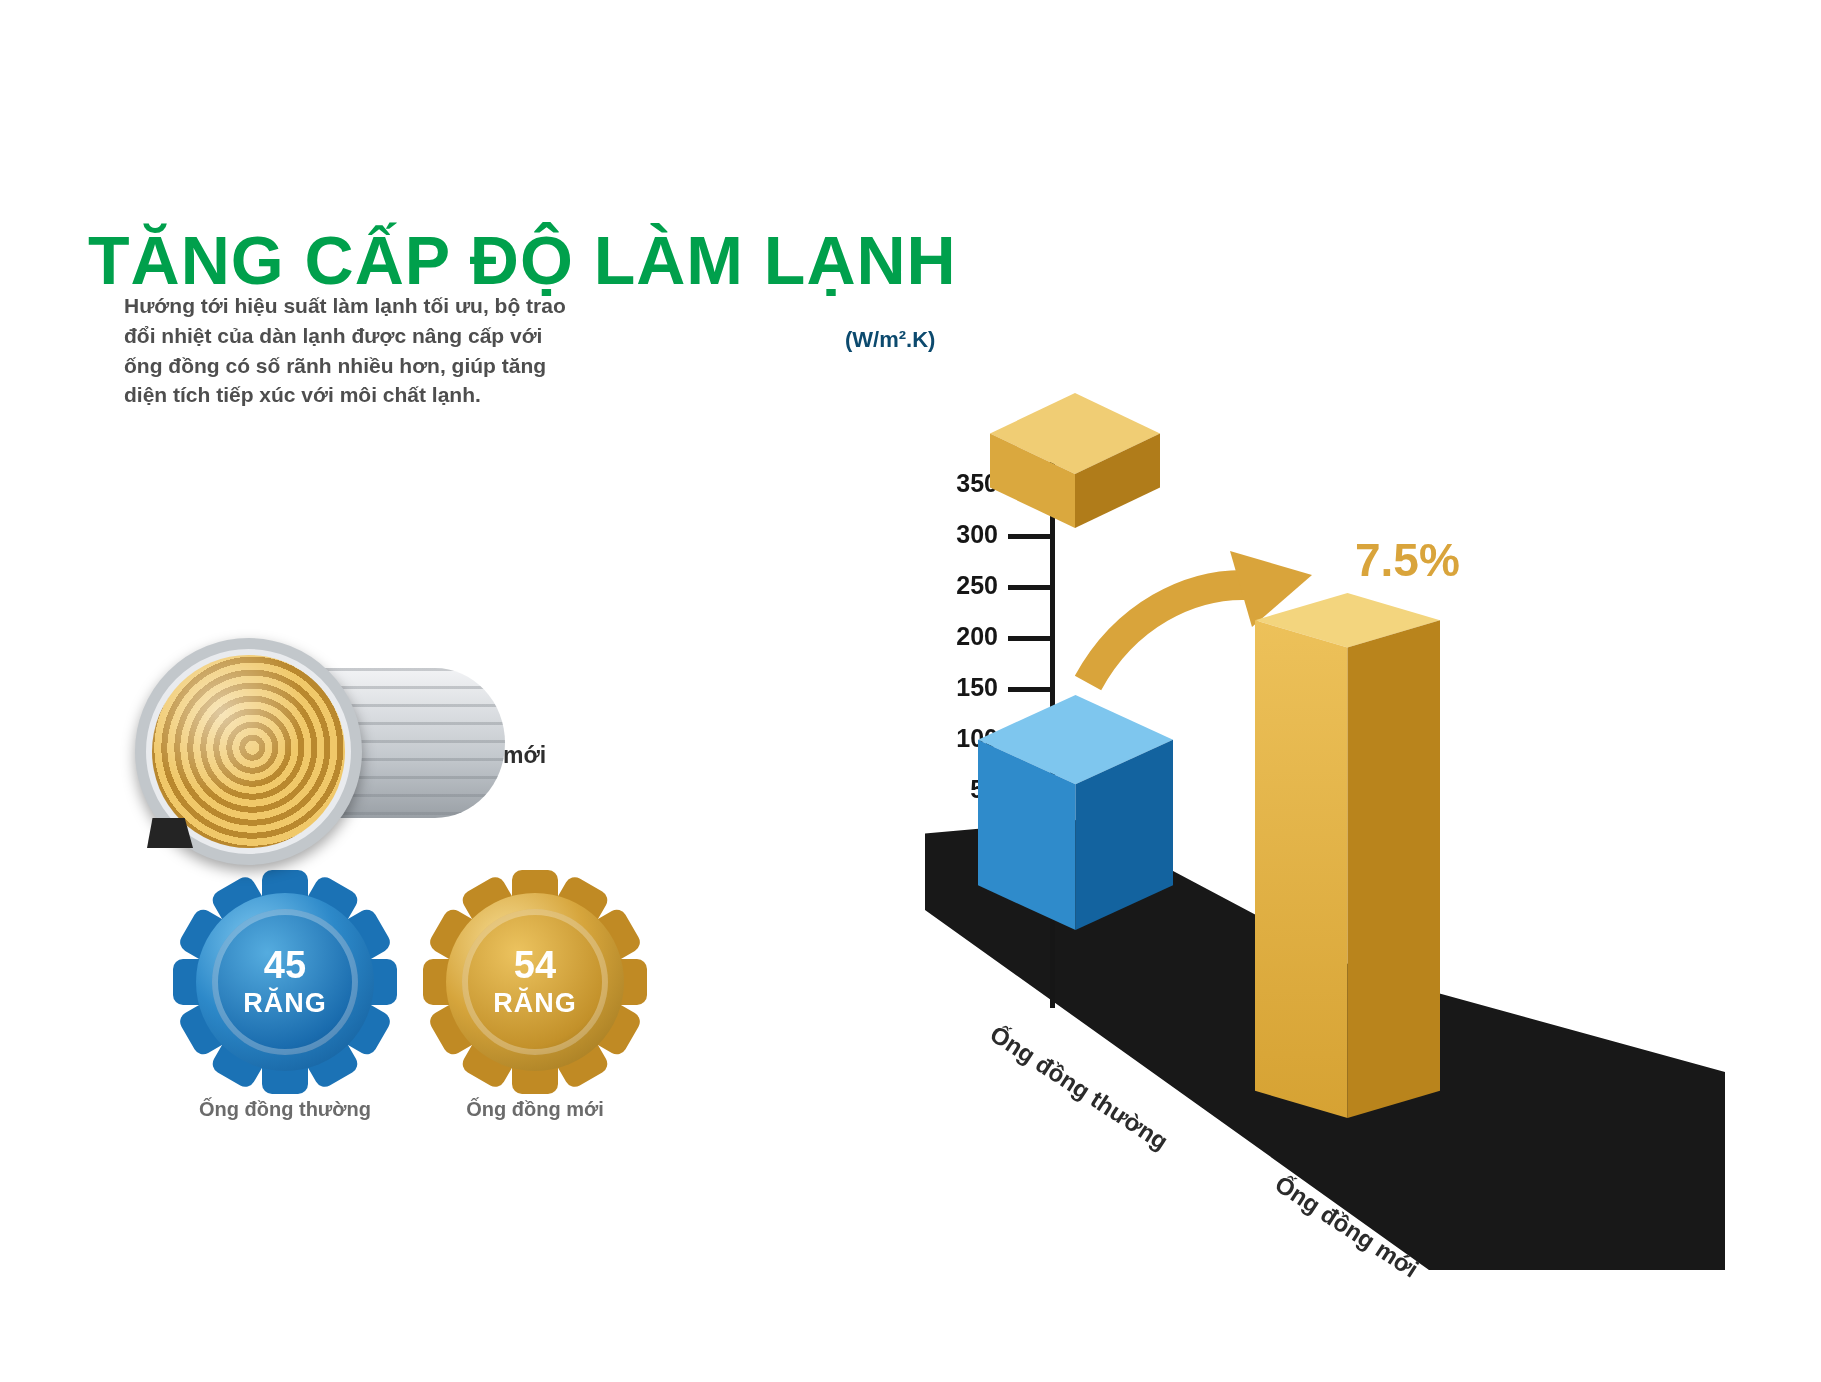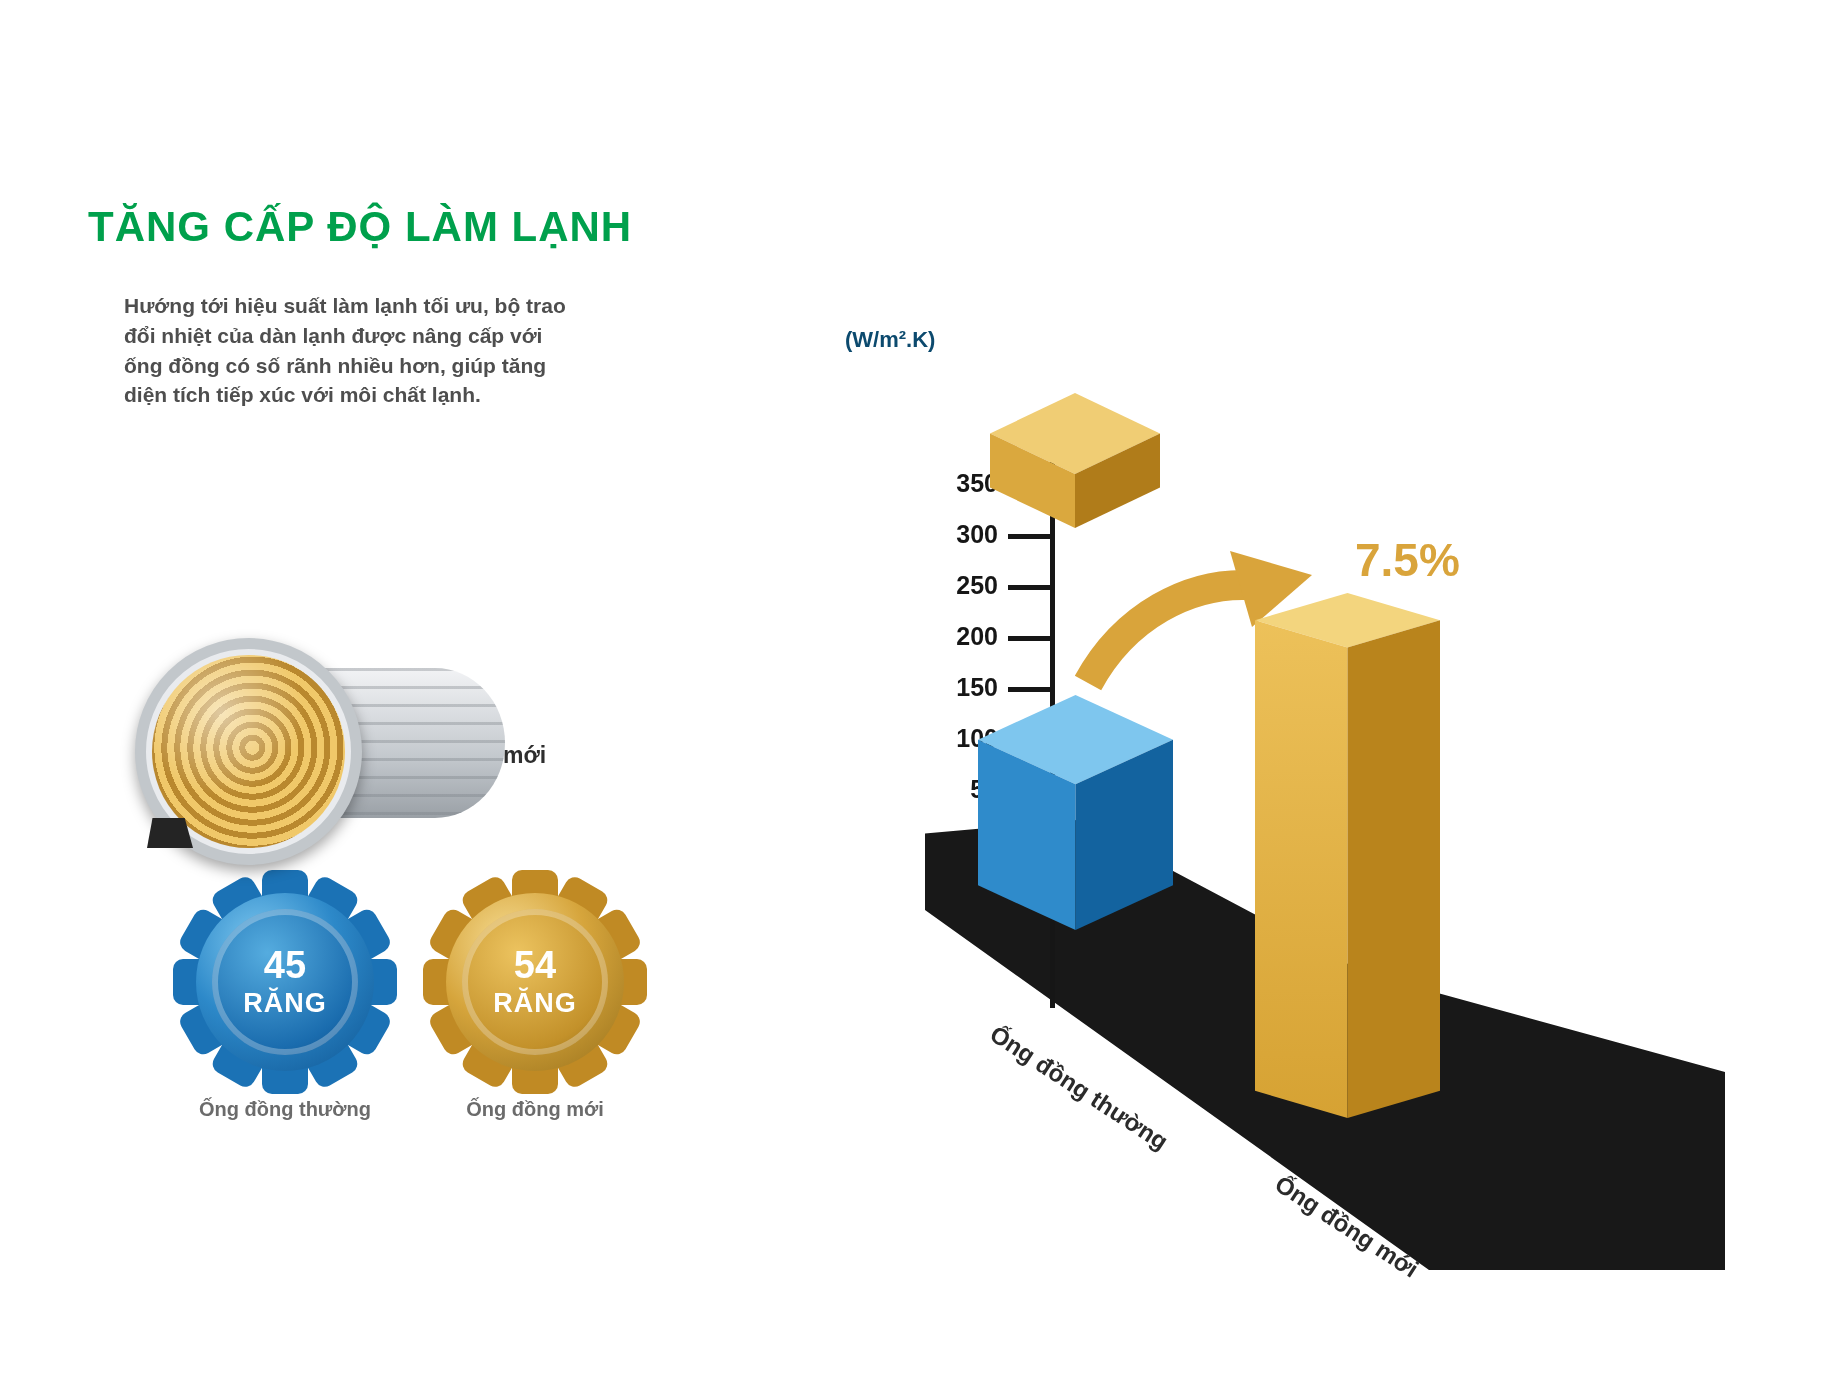--- a/index.html
+++ b/index.html
@@ -6,21 +6,21 @@
   .page{position:relative;width:1821px;height:1382px;background:#ffffff;overflow:hidden;
         font-family:"Liberation Sans", sans-serif;}
 
   
   .banner{position:absolute;left:83px;top:40px;width:525px;height:106px;background:#0aa350;
           clip-path:polygon(0 0,100% 0,82% 100%,0 100%);
           display:flex;align-items:center;padding-left:90px;box-sizing:border-box;}
   .banner-label{color:#ffffff;font-size:30px;font-weight:800;letter-spacing:2px;}
 
   
-  .page-title{position:absolute;left:88px;top:175px;font-size:42px;font-weight:800;
+  .page-title{position:absolute;left:88px;top:175px;font-size:68px;font-weight:800;
               color:#00a04c;letter-spacing:1px;}
 
   
   .para{position:absolute;left:116px;width:460px;color:#4e4e4e;font-size:21px;line-height:1.42;
         font-weight:600;margin:8px;}
   .para1{top:283px;}
   .para2{top:488px;color:#383838;font-weight:700;}
 
   
   .tube-wrap{position:absolute;left:135px;top:630px;width:430px;height:225px;}

